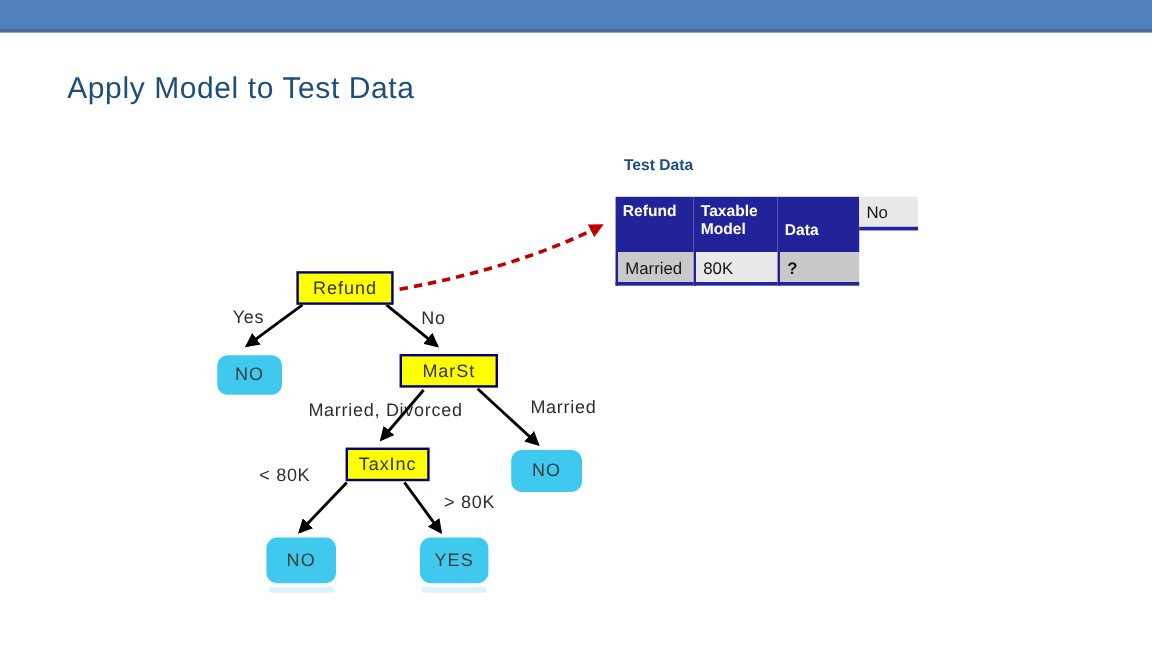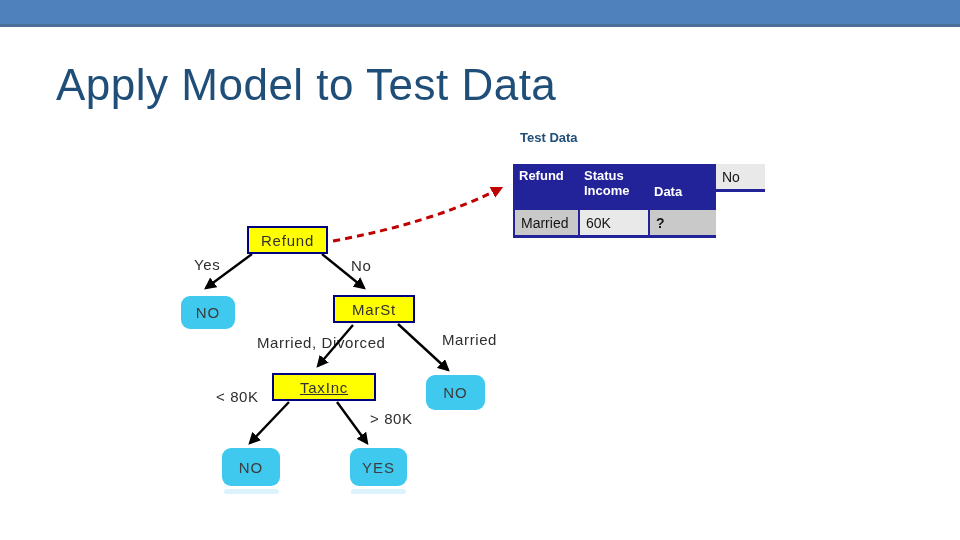--- a/index.html
+++ b/index.html
@@ -6,21 +6,21 @@
   body{
     width:960px;height:540px;position:relative;overflow:hidden;
     background:#ffffff;font-family:"Liberation Sans", sans-serif;
   }
   .topband{
     position:absolute;left:0;top:0;width:960px;height:27px;
     background:#4F81BD;border-bottom:3px solid #4a6f99;box-sizing:border-box;
   }
   .slide-title{
     position:absolute;left:56px;top:60px;
-    font-size:44px;color:#1F4E79;letter-spacing:0.5px;white-space:nowrap;
+    font-size:25px;color:#1F4E79;letter-spacing:0.5px;white-space:nowrap;
   }
   .testdata-label{
     position:absolute;left:520px;top:130px;
     font-size:13px;font-weight:bold;color:#1F4E79;
   }
   
   .ttable{
     position:absolute;left:513px;top:164px;width:252px;
     display:grid;grid-template-columns:65px 70px 68px 49px;
   }
@@ -48,21 +48,21 @@
     position:absolute;background:#3FC9EF;border-radius:9px;
     display:flex;align-items:center;justify-content:center;
     font-size:15px;color:#3c3c3c;letter-spacing:1px;
   }
   .elabel{
     position:absolute;font-size:15px;color:#2e2e2e;
     letter-spacing:0.6px;white-space:nowrap;
   }
   #n-refund{left:247px;top:226px;width:81px;height:28px;}
   #n-marst {left:333px;top:295px;width:82px;height:28px;text-align:center;}
-  #n-taxinc{left:272px;top:373px;width:104px;height:28px;text-decoration:underline;}
+  #n-taxinc{left:288px;top:373px;width:70px;height:28px;}
   #l-no1{left:181px;top:296px;width:54px;height:33px;}
   #l-no2{left:426px;top:375px;width:59px;height:35px;}
   #l-no3{left:222px;top:448px;width:58px;height:38px;}
   #l-yes{left:350px;top:448px;width:57px;height:38px;}
   #e-yes{left:194px;top:256px;}
   #e-no {left:351px;top:257px;}
   #e-sd {left:257px;top:334px;}
   #e-married{left:442px;top:331px;}
   #e-lt{left:216px;top:388px;}
   #e-gt{left:370px;top:410px;}
@@ -75,25 +75,25 @@
 <body>
 
 <div class="topband"></div>
 
 <div class="slide-title">Apply Model to Test Data</div>
 
 <div class="testdata-label">Test Data</div>
 
 <div class="ttable">
   <div class="th">Refund</div>
-  <div class="th">Status Income</div>
+  <div class="th">Taxable Model</div>
   <div class="th cheat">Data</div>
   <div class="td bg-light">No</div>
   <div class="td bg-mid sep">Married</div>
-  <div class="td bg-light sep">60K</div>
+  <div class="td bg-light sep">80K</div>
   <div class="td bg-mid sep q">?</div>
 </div>
 
 <div class="elabel" id="e-yes">Yes</div>
 <div class="elabel" id="e-no">No</div>
 <div class="elabel" id="e-sd">Married, Divorced</div>
 <div class="elabel" id="e-married">Married</div>
 <div class="elabel" id="e-lt">&lt; 80K</div>
 <div class="elabel" id="e-gt">&gt; 80K</div>
 

